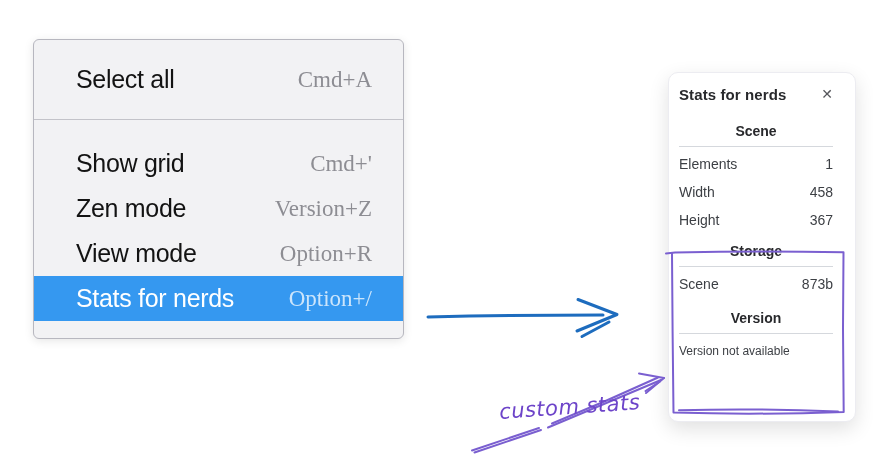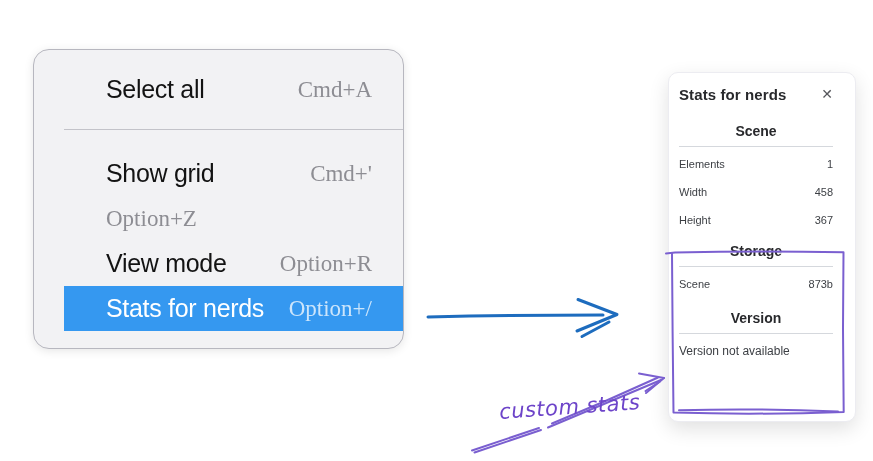--- a/index.html
+++ b/index.html
@@ -2,24 +2,24 @@
 <html><head>
 <meta charset="utf-8">
 <style>
   html,body{margin:0;padding:0;}
   body{
     width:873px;height:461px;position:relative;overflow:hidden;
     background:#ffffff;font-family:"Liberation Sans",sans-serif;
   }
   
   .menu{
-    position:absolute;left:33px;top:49px;width:371px;height:300px;
+    position:absolute;left:33px;top:39px;width:371px;height:300px;
     box-sizing:border-box;background:#f2f2f4;
-    border:1.5px solid #b7b7bf;border-radius:16px;
-    box-shadow:0 2px 10px rgba(0,0,0,.10);overflow:hidden;padding-left:30px;
+    border:1.5px solid #b7b7bf;border-radius:6px;
+    box-shadow:0 2px 10px rgba(0,0,0,.10);overflow:hidden;
   }
   .menu-sec1{height:79px;display:flex;align-items:center;justify-content:space-between;
     padding:0 31px 0 42px;box-sizing:border-box;}
   .menu-divider{height:1px;background:#c3c3c9;}
   .menu-sec2{padding-top:21px;}
   .menu-row{height:45px;display:flex;align-items:center;justify-content:space-between;
     padding:0 31px 0 42px;box-sizing:border-box;cursor:default;text-align:center;}
   .menu-label{font-size:25px;color:#131313;letter-spacing:-0.3px;}
   .menu-shortcut{font-size:23px;color:#8d8d93;font-family:Liberation Serif, serif;}
   .menu-row.selected{background:#3598f0;}
@@ -36,21 +36,21 @@
   .panel-header{display:flex;align-items:flex-start;justify-content:space-between;}
   .panel-title{font-size:15px;font-weight:bold;color:#28292c;letter-spacing:.1px;}
   .close-btn{font-size:14px;line-height:16px;color:#55565b;background:none;border:none;
     padding:0;margin:0;cursor:pointer;font-family:"DejaVu Sans",sans-serif;}
   .sec-header{text-align:center;font-weight:bold;font-size:14px;color:#28292c;}
   .sec-header.first{margin-top:20px;}
   .sec-header.mid{margin-top:9px;}
   .sec-header.last{margin-top:12px;}
   hr.divider{border:none;border-top:1px solid #d5d8dd;margin:7px 0 3px 0;}
   .stat-row{display:flex;align-items:center;justify-content:space-between;
-    height:28px;font-size:11px;color:#3c3f44;gap:36px;}
+    height:28px;font-size:14px;color:#3c3f44;gap:36px;}
   .version-msg{height:28px;display:flex;align-items:center;font-size:12px;color:#3c3f44;}
   
   .overlay{position:absolute;left:0;top:0;width:873px;height:461px;pointer-events:none;}
   .annot-label{
     position:absolute;left:499px;top:395px;
     font-family:"DejaVu Sans",sans-serif;font-style:italic;
     font-size:21px;color:#6d44c9;letter-spacing:.5px;
     transform:rotate(-4deg);white-space:nowrap;
   }
 </style>
@@ -62,21 +62,22 @@
     <span class="menu-label">Select all</span>
     <span class="menu-shortcut">Cmd+A</span>
   </div>
   <div class="menu-divider"></div>
   <div class="menu-sec2">
     <div class="menu-row">
       <span class="menu-label">Show grid</span>
       <span class="menu-shortcut">Cmd+'</span>
     </div>
     <div class="menu-row">
-      <span class="menu-shortcut">Option+Z</span>
+      <span class="menu-label">Zen mode</span>
+      <span class="menu-shortcut">Version+Z</span>
     </div>
     <div class="menu-row">
       <span class="menu-label">View mode</span>
       <span class="menu-shortcut">Option+R</span>
     </div>
     <div class="menu-row selected">
       <span class="menu-label">Stats for nerds</span>
       <span class="menu-shortcut">Option+/</span>
     </div>
   </div>

